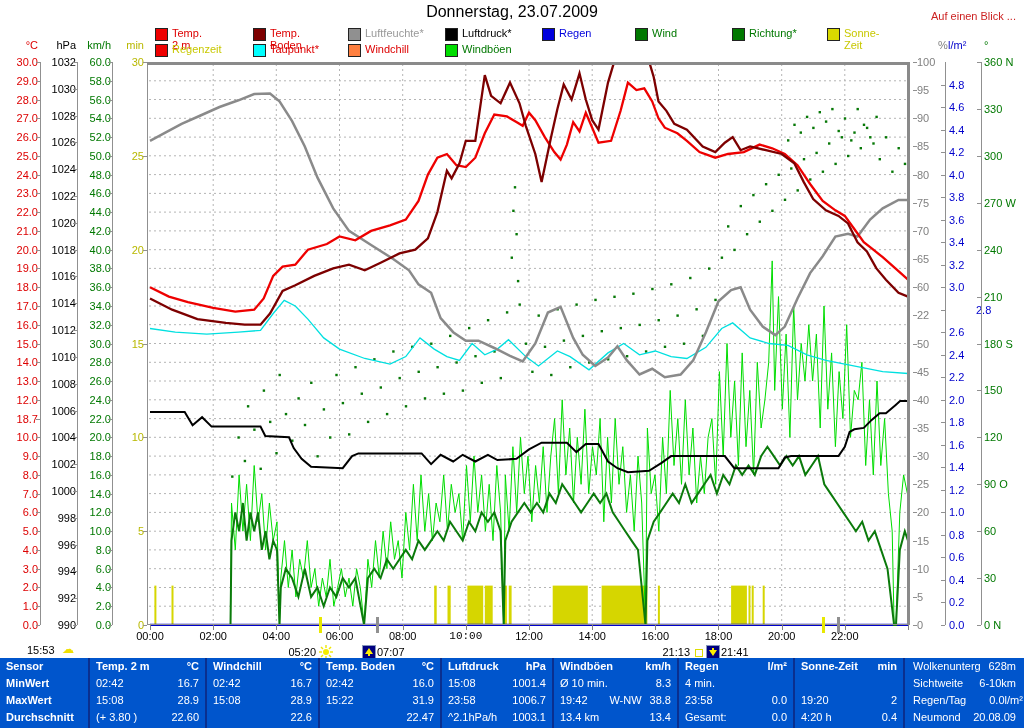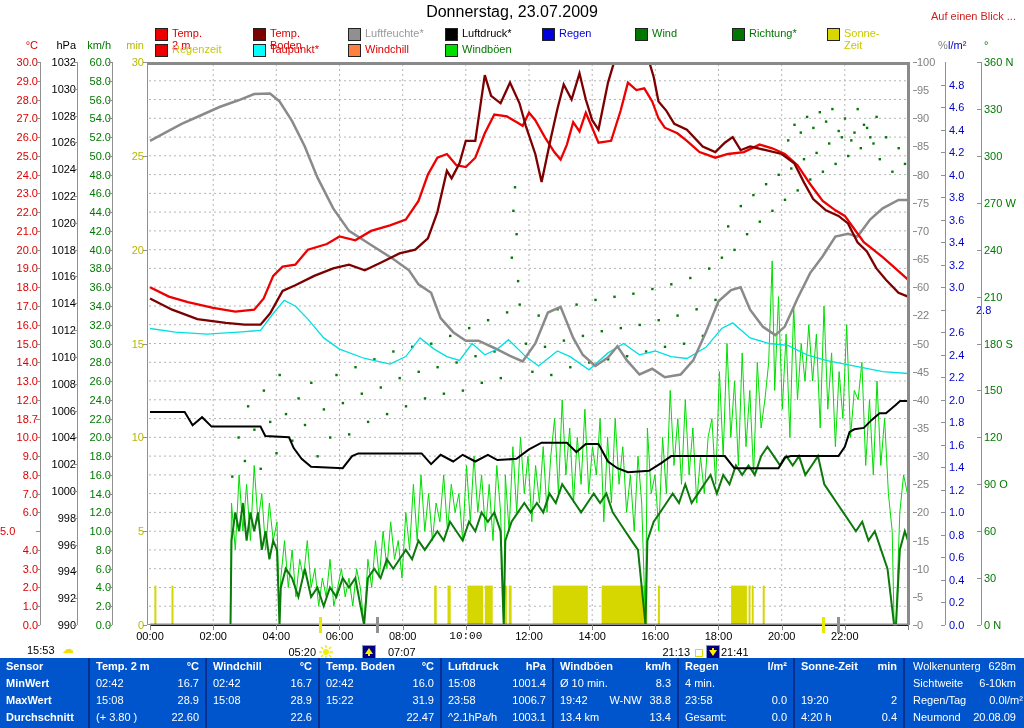--- a/index.html
+++ b/index.html
@@ -113,21 +113,21 @@
       <div class="ticklbl" style="left: 0px; width: 38px; top: 338.5px; text-align: right; color: rgb(221, 0, 0);">15.0</div>
       <div class="ticklbl" style="left: 0px; width: 38px; top: 357.267px; text-align: right; color: rgb(221, 0, 0);">14.0</div>
       <div class="ticklbl" style="left: 0px; width: 38px; top: 376.033px; text-align: right; color: rgb(221, 0, 0);">13.0</div>
       <div class="ticklbl" style="left: 0px; width: 38px; top: 394.8px; text-align: right; color: rgb(221, 0, 0);">12.0</div>
       <div class="ticklbl" style="left: 0px; width: 38px; top: 413.567px; text-align: right; color: rgb(221, 0, 0);">18.7</div>
       <div class="ticklbl" style="left: 0px; width: 38px; top: 432.333px; text-align: right; color: rgb(221, 0, 0);">10.0</div>
       <div class="ticklbl" style="left: 0px; width: 38px; top: 451.1px; text-align: right; color: rgb(221, 0, 0);">9.0</div>
       <div class="ticklbl" style="left: 0px; width: 38px; top: 469.867px; text-align: right; color: rgb(221, 0, 0);">8.0</div>
       <div class="ticklbl" style="left: 0px; width: 38px; top: 488.633px; text-align: right; color: rgb(221, 0, 0);">7.0</div>
       <div class="ticklbl" style="left: 0px; width: 38px; top: 507.4px; text-align: right; color: rgb(221, 0, 0);">6.0</div>
-      <div class="ticklbl" style="left: 0px; width: 38px; top: 526.167px; color: rgb(221, 0, 0);">5.0</div>
+      <div class="ticklbl" style="left: 0px; width: 38px; top: 526.167px; text-align: right; color: rgb(221, 0, 0);">5.0</div>
       <div class="ticklbl" style="left: 0px; width: 38px; top: 544.933px; text-align: right; color: rgb(221, 0, 0);">4.0</div>
       <div class="ticklbl" style="left: 0px; width: 38px; top: 563.7px; text-align: right; color: rgb(221, 0, 0);">3.0</div>
       <div class="ticklbl" style="left: 0px; width: 38px; top: 582.467px; text-align: right; color: rgb(221, 0, 0);">2.0</div>
       <div class="ticklbl" style="left: 0px; width: 38px; top: 601.233px; text-align: right; color: rgb(221, 0, 0);">1.0</div>
       <div class="ticklbl" style="left: 0px; width: 38px; top: 620px; text-align: right; color: rgb(221, 0, 0);">0.0</div>
       <div class="ticklbl" style="left: 0px; width: 76px; top: 57px; text-align: right; color: rgb(0, 0, 0);">1032</div>
       <div class="ticklbl" style="left: 0px; width: 76px; top: 83.8095px; text-align: right; color: rgb(0, 0, 0);">1030</div>
       <div class="ticklbl" style="left: 0px; width: 76px; top: 110.619px; text-align: right; color: rgb(0, 0, 0);">1028</div>
       <div class="ticklbl" style="left: 0px; width: 76px; top: 137.429px; text-align: right; color: rgb(0, 0, 0);">1026</div>
       <div class="ticklbl" style="left: 0px; width: 76px; top: 164.238px; text-align: right; color: rgb(0, 0, 0);">1024</div>
@@ -651,21 +651,21 @@
         <line x1="10" y1="4" x2="12" y2="2"></line>
         <line x1="2" y1="12" x2="4" y2="10"></line>
       </g>
     <circle cx="7" cy="7" r="3" fill="#f5ee00"></circle>
   </svg>
 
   <div class="navybox" style="left:362px;top:645px;">
       <div class="tri-up"></div>
       <div class="stem" style="top:7px;"></div>
     </div>
-  <div class="lbl" style="left:377px;top:646px;color:#000;padding-left:11px;">07:07</div>
+  <div class="lbl" style="left:377px;top:646px;color:#000;">07:07</div>
 
   <div class="lbl" style="left:650px;top:646px;width:40px;text-align:right;color:#000;">21:13</div>
   <div class="ysq" style="left:695px;top:649px;"></div>
   <div class="navybox" style="left:706px;top:645px;">
       <div class="tri-dn"></div>
       <div class="stem" style="top:2px;"></div>
     </div>
   <div class="lbl" style="left:721px;top:646px;color:#000;">21:41</div>
 
   <div class="table" style="background: rgb(0, 85, 204);">

